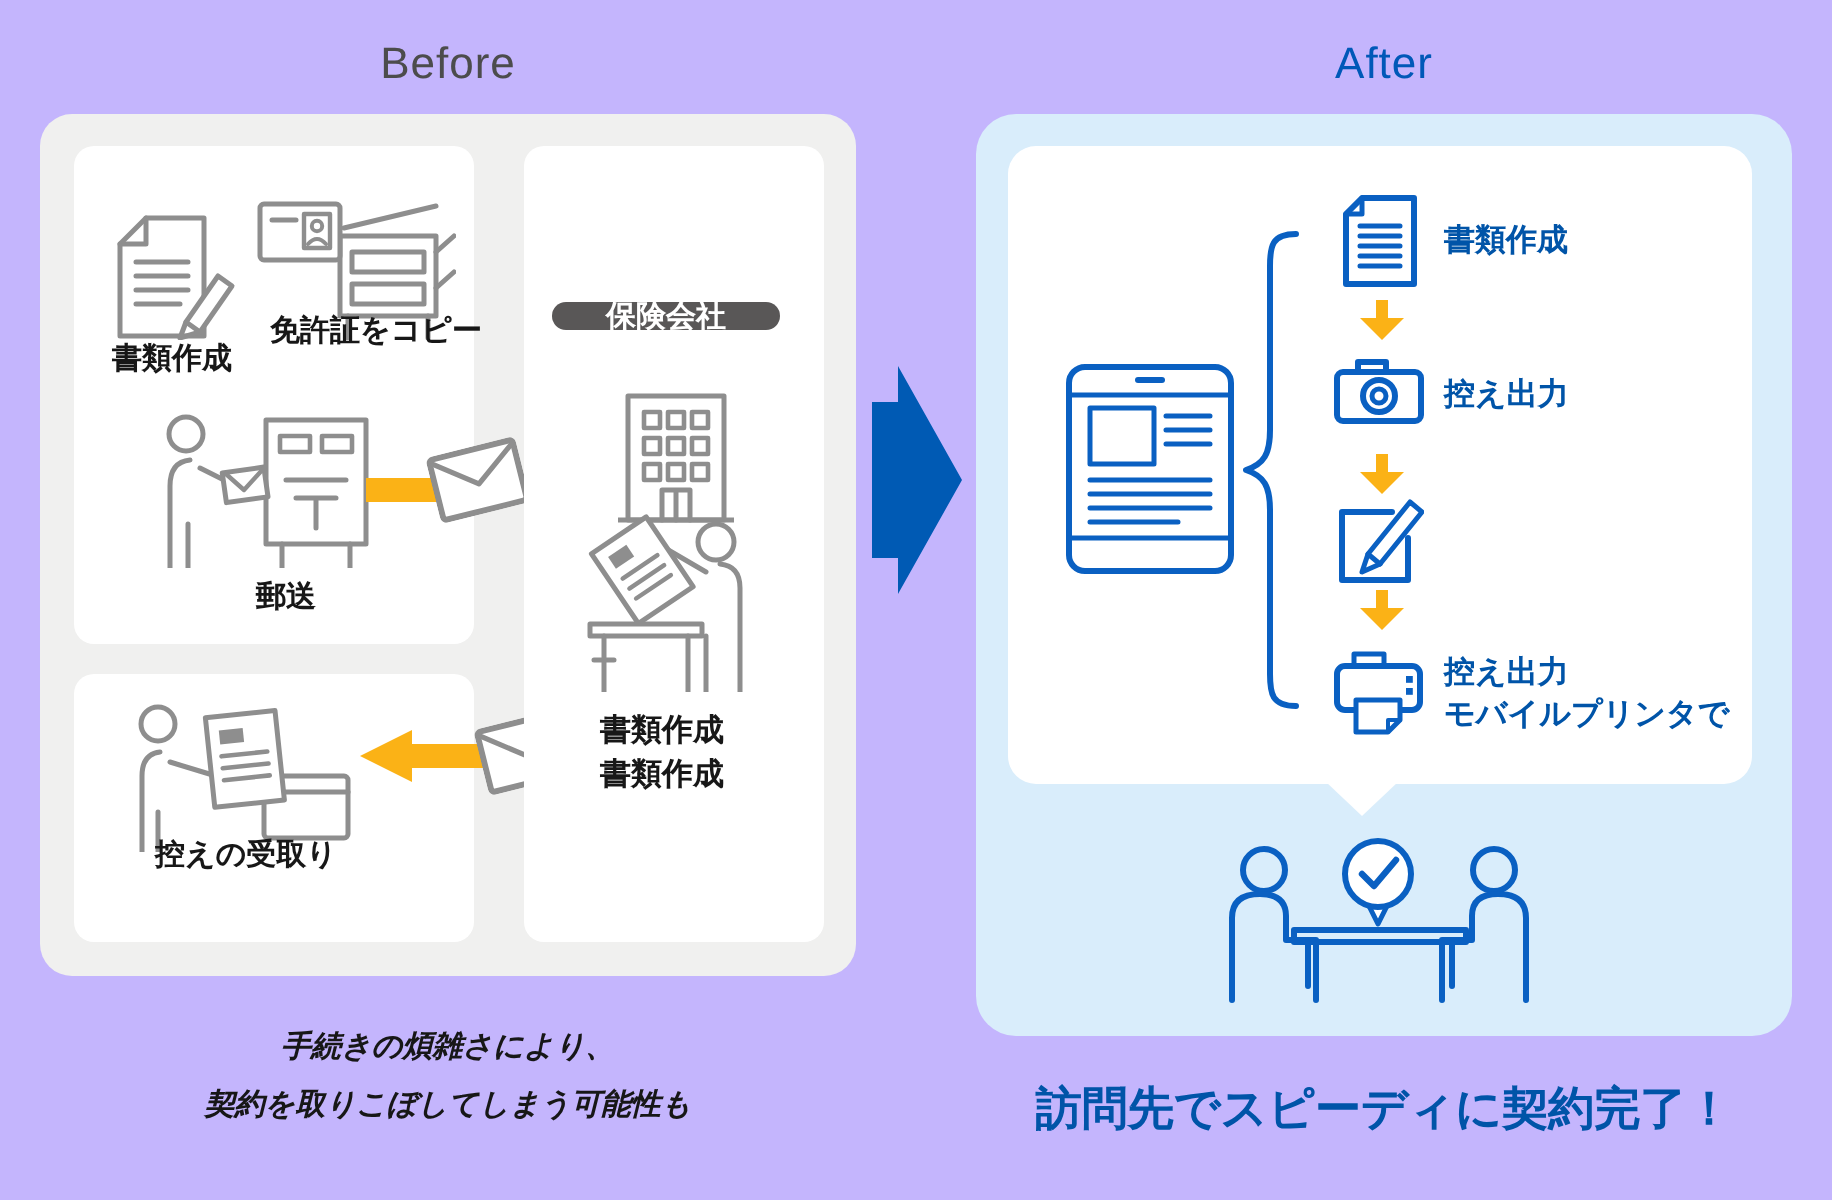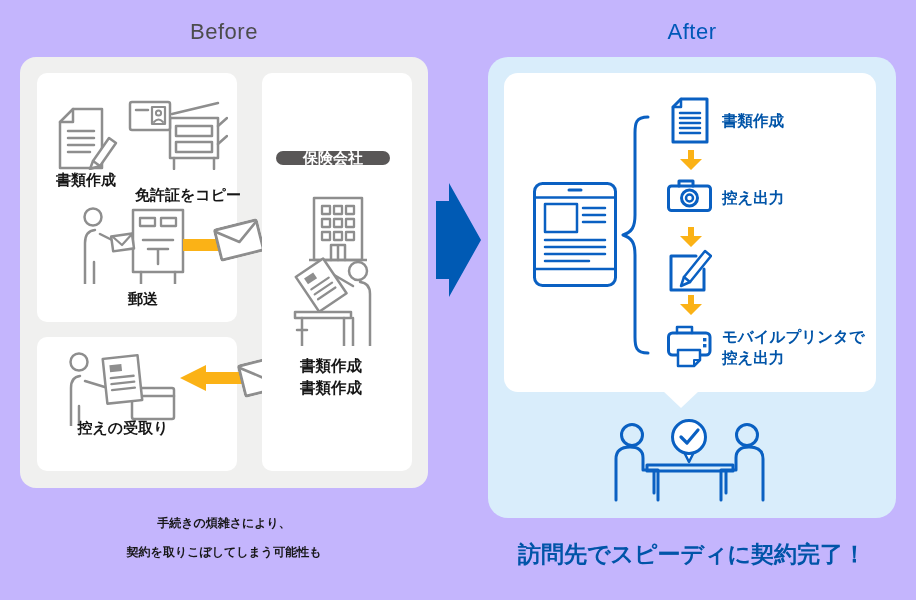--- a/index.html
+++ b/index.html
@@ -18,21 +18,21 @@
          font-family:"Liberation Sans","DejaVu Sans",sans-serif;}
   .abs{position:absolute;}
   .title{font-size:22px;font-weight:500;text-align:center;letter-spacing:.5px;}
   .panel{position:absolute;border-radius:16px;}
   .whitebox{position:absolute;background:#fff;border-radius:10px;}
   .jp{font-weight:700;color:var(--text-dark);font-size:15px;line-height:1.25;white-space:nowrap;}
   .jp-c{text-align:center;}
   .flow-label{font-weight:700;color:var(--label-blue);font-size:15.5px;line-height:21px;white-space:nowrap;}
   .badge{background:var(--badge-gray);color:#fff;font-weight:700;font-size:15px;
          border-radius:14px;display:flex;align-items:center;justify-content:center;}
-  .caption{font-weight:700;font-size:12px;text-align:center;line-height:29px;color:var(--text-dark);}
+  .caption{font-weight:700;font-size:15px;text-align:center;line-height:29px;color:var(--text-dark);font-style:italic;}
   .caption-blue{font-weight:700;font-size:23px;text-align:center;color:var(--label-blue);}
   .tail{width:0;height:0;border-left:18px solid transparent;border-right:18px solid transparent;
         border-top:17px solid #fff;}
   
   .sg{stroke:#8e8e8e;fill:none;stroke-linecap:round;stroke-linejoin:round;}
   .sgf{stroke:#8e8e8e;fill:#fff;stroke-linejoin:round;}
   .sb{stroke:var(--line-blue);fill:none;stroke-linecap:round;stroke-linejoin:round;}
   .sbf{stroke:var(--line-blue);fill:#fff;stroke-linejoin:round;}
   .fy{fill:var(--accent-yellow);}
   .fb{fill:var(--brand-blue);}
@@ -65,21 +65,21 @@
     <path class="sg" stroke-width="2.5" d="M90 30 L99 22 M90 48 L99 40"></path>
     <path class="sg" stroke-width="2.5" d="M46 62 V73 M86 62 V73"></path>
     <rect class="sgf" stroke-width="2.5" x="2" y="6" width="40" height="28" rx="2"></rect>
     <path class="sg" stroke-width="2.5" d="M8 14 H20"></path>
     <rect class="sg" stroke-width="2.2" x="24" y="11" width="13" height="17"></rect>
     <circle class="sg" stroke-width="2" cx="30.5" cy="17" r="2.6"></circle>
     <path class="sg" stroke-width="2" d="M26 26 q4.5 -5 9 0"></path>
   </svg>
 
   <div class="abs jp jp-c" style="left:46px;top:171px;width:80px;">書類作成</div>
-  <div class="abs jp jp-c" style="left:134px;top:186px;width:108px;">免許証をコピー</div>
+  <div class="abs jp jp-c" style="left:134px;top:157px;width:108px;">免許証をコピー</div>
 
   <svg class="abs" style="left:80px;top:206px;" width="106" height="78" viewBox="0 0 106 78">
     <rect class="sgf" stroke-width="2.5" x="53" y="4" width="50" height="62"></rect>
     <rect class="sg" stroke-width="2.3" x="60" y="12" width="15" height="8"></rect>
     <rect class="sg" stroke-width="2.3" x="81" y="12" width="15" height="8"></rect>
     <path class="sg" stroke-width="2.5" d="M63 34 H93 M68 43 H88 M78 43 V58"></path>
     <path class="sg" stroke-width="2.5" d="M61 66 V78 M95 66 V78"></path>
     <circle class="sgf" stroke-width="2.5" cx="13" cy="11" r="8.5"></circle>
     <path class="sg" stroke-width="2.5" d="M5 78 V37 Q5 25 15 24"></path>
     <path class="sg" stroke-width="2.5" d="M14 78 V56"></path>
@@ -216,22 +216,22 @@
 
   <svg class="abs" style="left:667px;top:325px;" width="45" height="43" viewBox="0 0 45 43">
     <path class="sb" stroke-width="2.5" d="M10 8 V2 H25 V8"></path>
     <rect class="sb" stroke-width="3" x="1.5" y="8" width="41.5" height="22" rx="4"></rect>
     <rect class="fbl" x="36" y="13" width="3.4" height="3.4"></rect>
     <rect class="fbl" x="36" y="19" width="3.4" height="3.4"></rect>
     <path class="sbf" stroke-width="2.5" d="M11 25 H33 V35 L27 41 H11 Z"></path>
     <path class="sb" stroke-width="2" d="M33 35 H27 V41"></path>
   </svg>
   <div class="abs flow-label" style="left:722px;top:326px;">
+    <div>控え出力</div>
     <div>モバイルプリンタで</div>
-    <div>控え出力</div>
   </div>
 
   <svg class="abs" style="left:610px;top:414px;" width="160" height="100" viewBox="0 0 160 100">
     <circle class="sb" stroke-width="3" cx="22" cy="21" r="10.5"></circle>
     <path class="sb" stroke-width="3" d="M6 86 V45 Q6 33 20 33 Q33 33 33 44 V56 H48 V86"></path>
     <circle class="sb" stroke-width="3" cx="137" cy="21" r="10.5"></circle>
     <path class="sb" stroke-width="3" d="M153 86 V45 Q153 33 139 33 Q126 33 126 44 V56 H111 V86"></path>
     <rect class="sb" stroke-width="3" x="37" y="51" width="86" height="6"></rect>
     <path class="sb" stroke-width="3" d="M44 57 V79 M116 57 V79"></path>
     <polygon class="sbf" stroke-width="2.5" points="73,36 85,36 79,48"></polygon>

